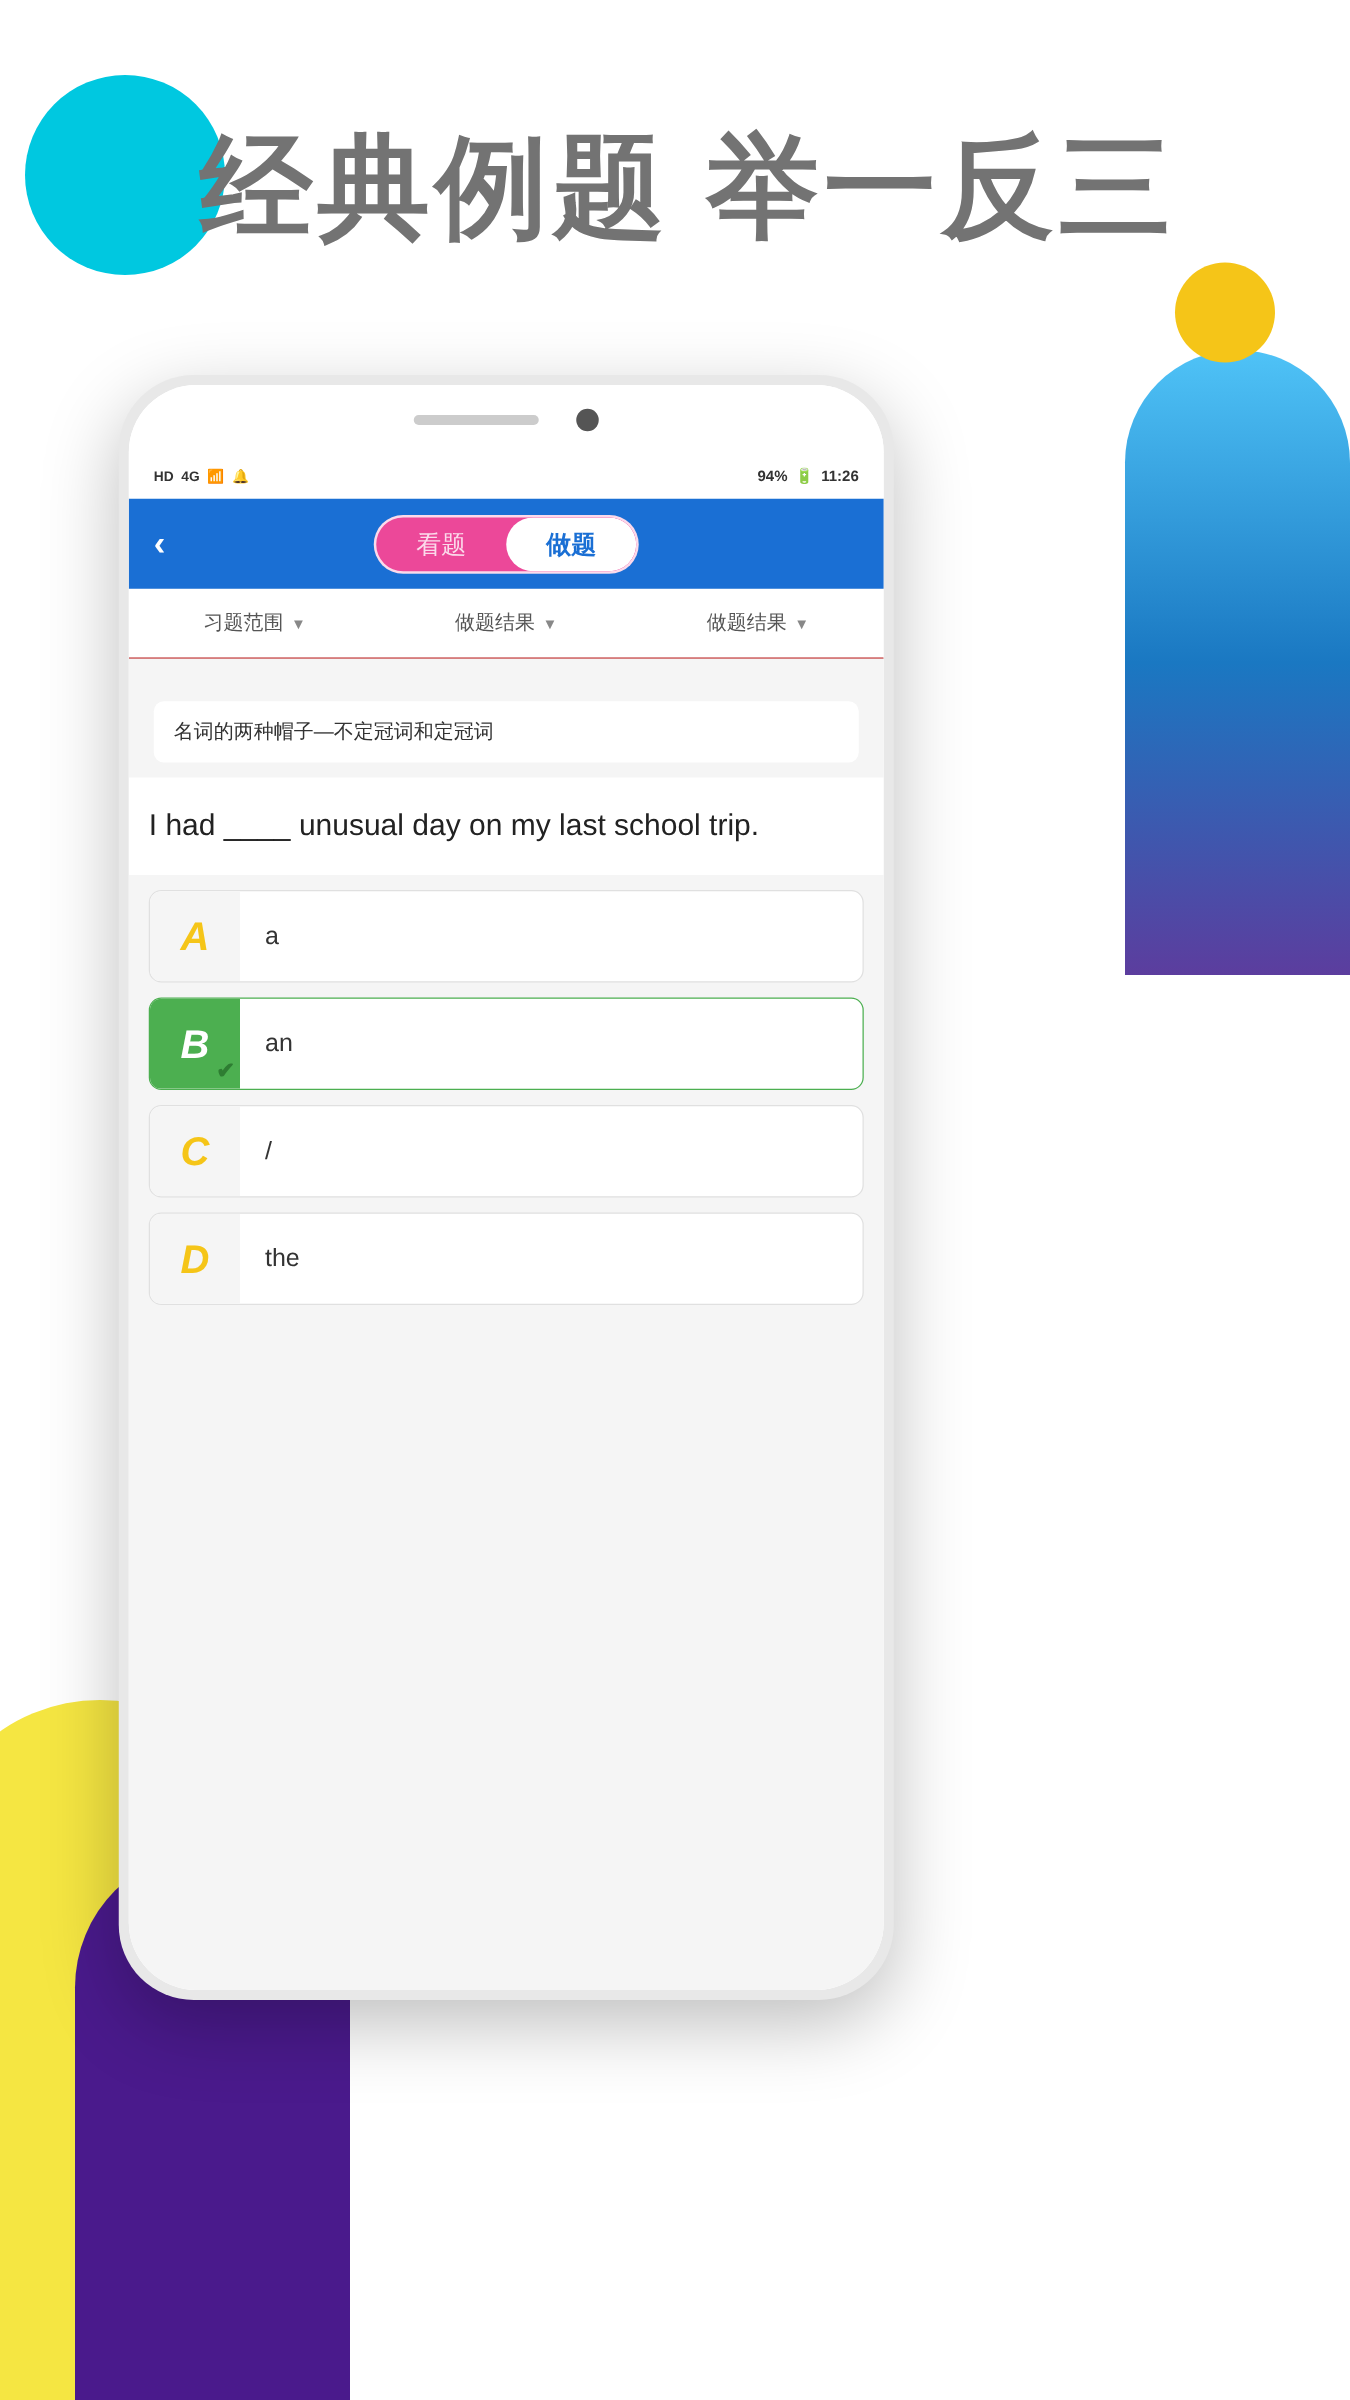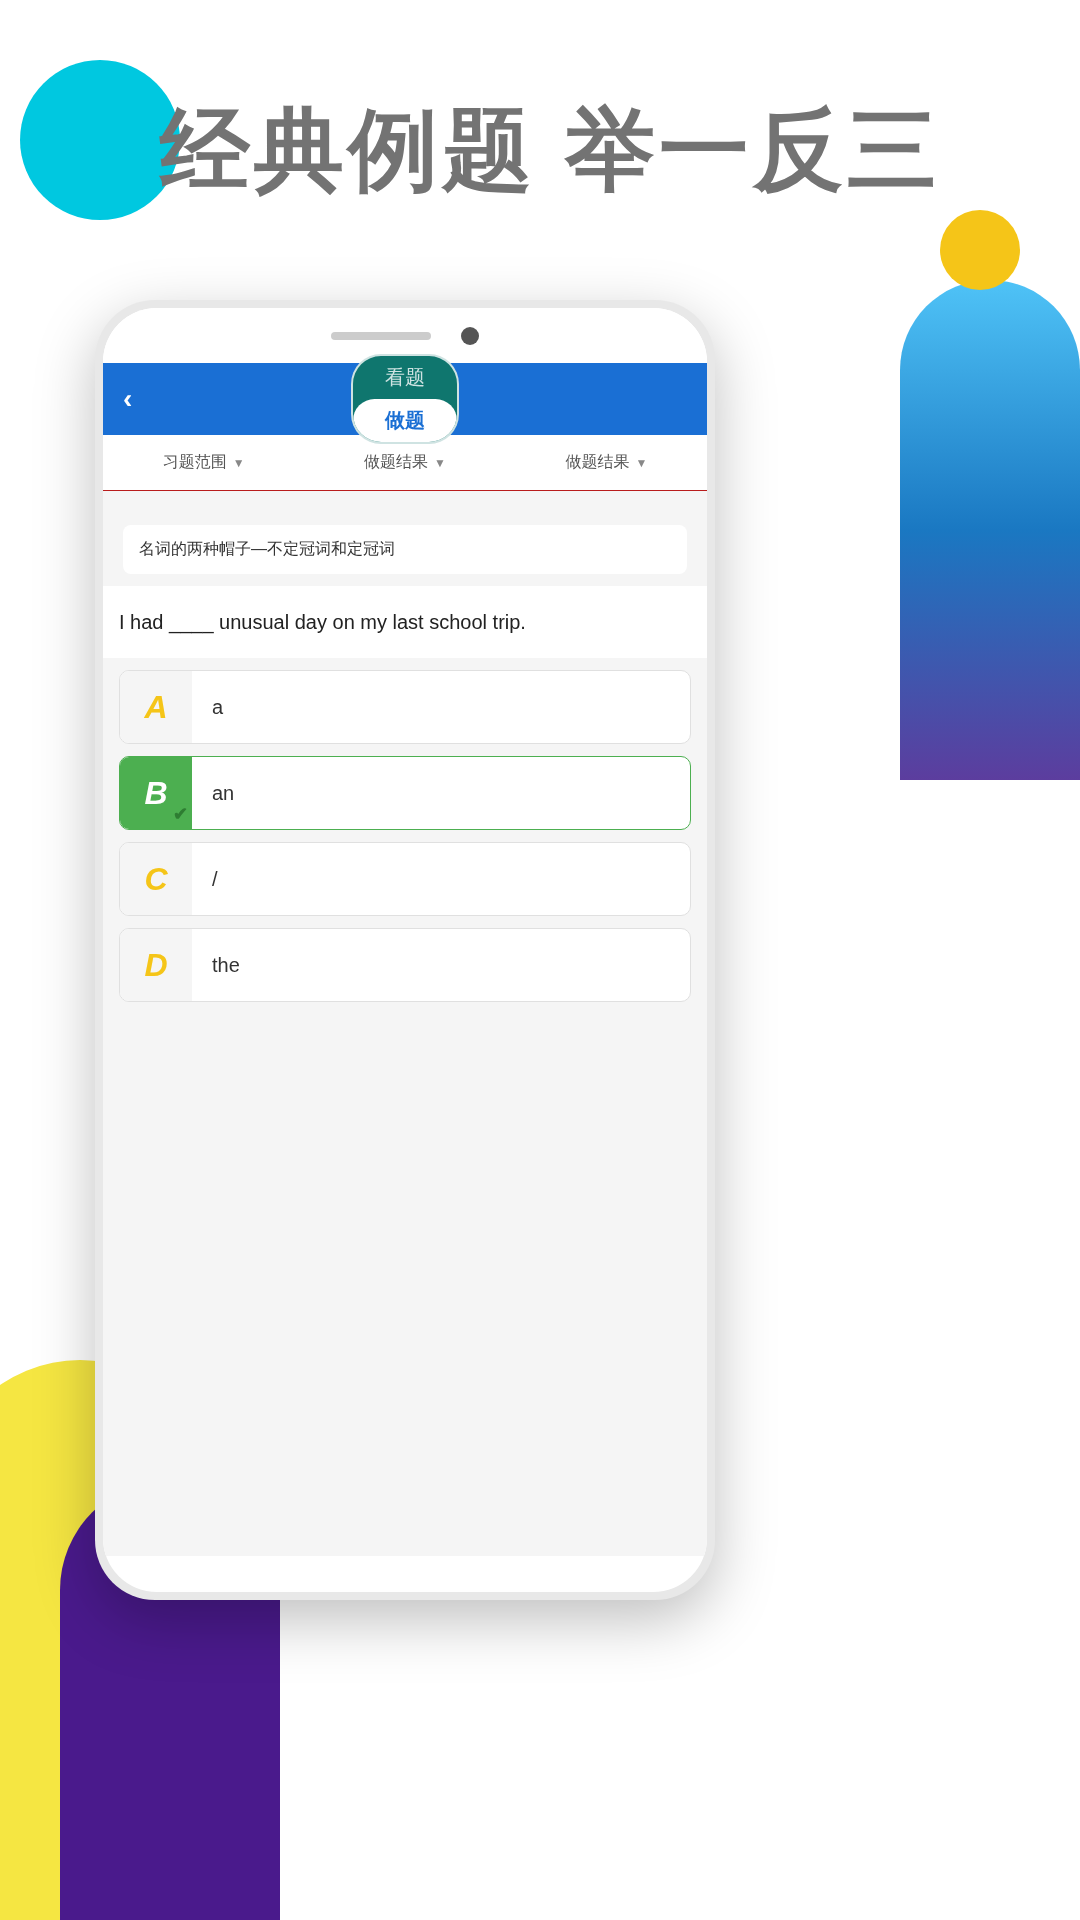--- a/index.html
+++ b/index.html
@@ -182,25 +182,24 @@
       position: absolute;
       left: 20px;
       color: #ffffff;
       font-size: 28px;
       font-weight: bold;
       cursor: pointer;
     }
 
     .nav-tabs {
       display: flex;
-      background: #0f766e;
+      background: #ec4899;
       border: 2px solid rgba(255,255,255,0.8);
       border-radius: 30px;
       overflow: hidden;
-      flex-direction: column;
     }
 
     .nav-tab {
       padding: 8px 32px;
       font-size: 20px;
       color: rgba(255,255,255,0.8);
       cursor: pointer;
       border-radius: 28px;
     }
 
@@ -263,21 +262,21 @@
     }
 
     
     .question-area {
       background: #ffffff;
       padding: 20px 16px;
       margin-bottom: 12px;
     }
 
     .question-text {
-      font-size: 20px;
+      font-size: 24px;
       color: #222;
       line-height: 1.6;
     }
 
     
     .options-area {
       padding: 0 16px;
       display: flex;
       flex-direction: column;
       gap: 12px;
@@ -356,20 +355,30 @@
 
 <div class="phone-wrapper">
   <div class="phone-outer">
     <div class="phone-inner">
 
       <div class="phone-notch">
         <div class="phone-speaker"></div>
         <div class="phone-camera"></div>
       </div>
 
+      <div class="status-bar">
+        <div class="status-left">
+          <span style="font-size:11px;">HD &nbsp;4G &nbsp;📶 &nbsp;🔔</span>
+        </div>
+        <div class="status-right">
+          <span>94%</span>
+          <span>🔋</span>
+          <span>11:26</span>
+        </div>
+      </div>
 
       <div class="nav-bar">
         <div class="nav-back">‹</div>
         <div class="nav-tabs">
           <div class="nav-tab">看题</div>
           <div class="nav-tab active">做题</div>
         </div>
       </div>
 
       <div class="phone-content">

